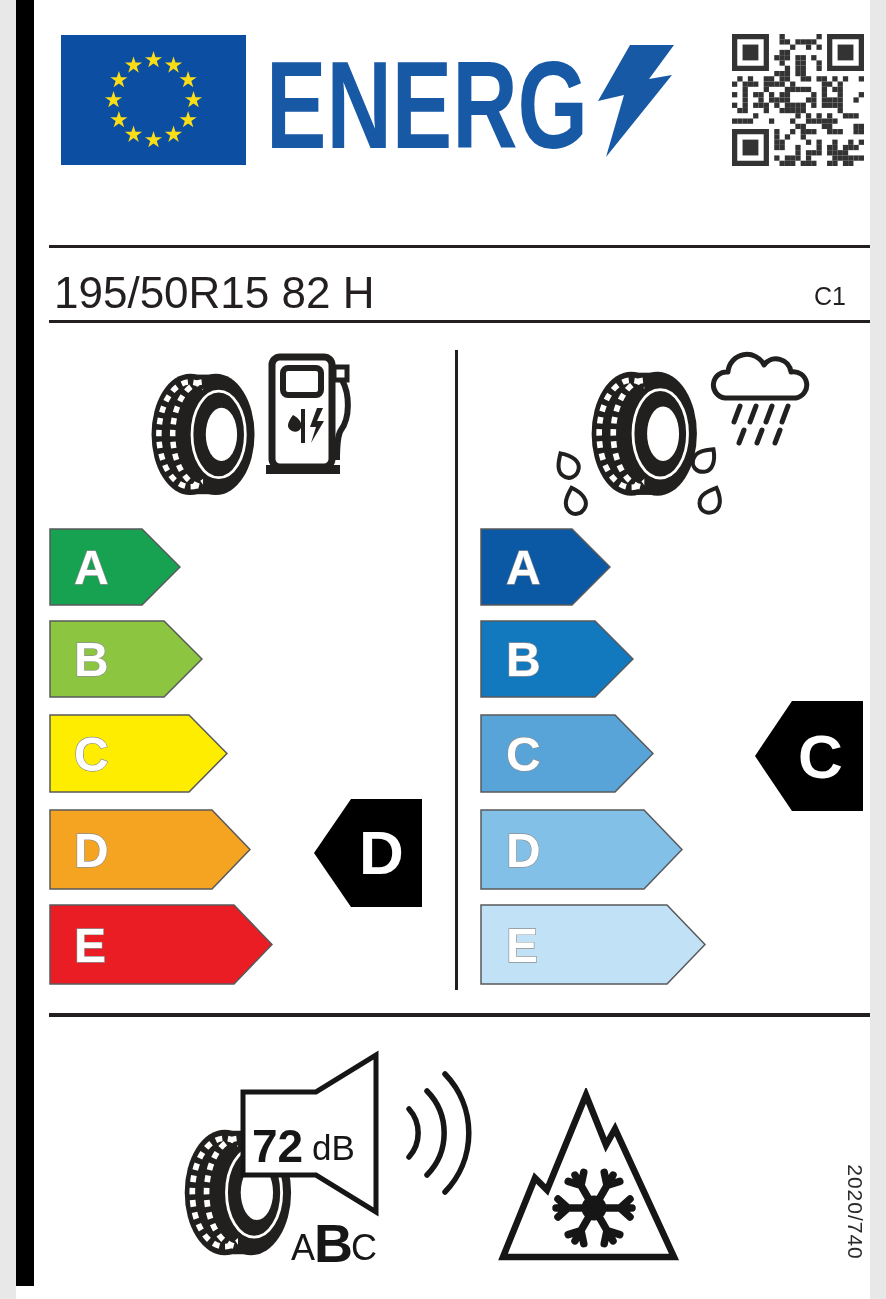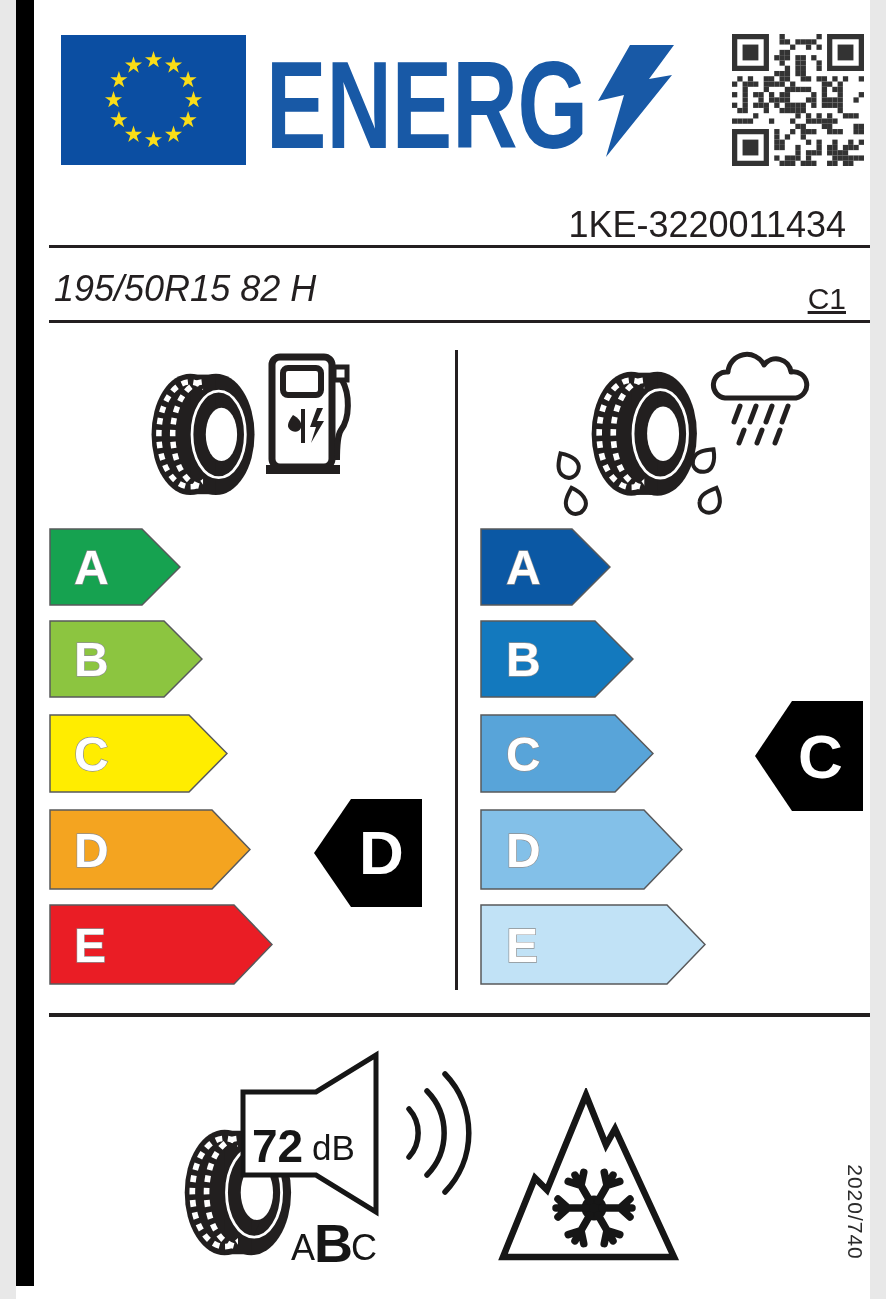--- a/index.html
+++ b/index.html
@@ -4,22 +4,22 @@
 <style>
   html,body{margin:0;padding:0;background:#e8e8e8;}
   #label{position:relative;width:854px;height:1299px;background:#fff;overflow:hidden;
          font-family:"Liberation Sans",sans-serif;color:#1c1c1c;margin:0 auto;}
   .abs{position:absolute;}
   svg text{font-family:"Liberation Sans",sans-serif;}
   .sidebar{position:absolute;top:0;width:18px;height:1286px;background:#000;}
   .rule{position:absolute;left:33px;width:833px;height:3px;background:#231f20;}
   .brand{left:38px;top:202px;font-size:38px;font-weight:bold;letter-spacing:.5px;color:#231f20;}
   .code{right:24px;top:204px;font-size:36px;color:#231f20;}
-  .tiresize{left:38px;top:268px;font-size:36px;color:#231f20;font-style:italic;}
-  .tclass{right:24px;top:282px;font-size:30px;color:#231f20;text-decoration:underline;}
+  .tiresize{left:38px;top:268px;font-size:44px;color:#231f20;}
+  .tclass{right:24px;top:282px;font-size:25px;color:#231f20;}
   .divider{left:439px;top:350px;width:3px;height:640px;background:#231f20;}
   .arrow-letter{font-size:48px;font-weight:bold;fill:#fff;paint-order:stroke;stroke:#8f9092;stroke-width:1.3px;}
   .rating-letter{font-size:62px;font-weight:bold;fill:#fff;}
   .regtext{left:789px;top:1200px;width:100px;text-align:center;font-size:21px;color:#2b2b2b;
            transform:rotate(90deg);letter-spacing:1px;}
 </style>
 </head>
 <body>
 
 <div id="label">
@@ -277,21 +277,20 @@
         <rect x="116.16" y="126.72" width="5.28" height="5.28"></rect>
         <path fill-rule="evenodd" d="M0.00 0.00 h36.96 v36.96 h-36.96 Z M5.28 5.28 v26.40 h26.40 v-26.40 Z"></path>
         <rect x="10.56" y="10.56" width="15.84" height="15.84"></rect>
         <path fill-rule="evenodd" d="M95.04 0.00 h36.96 v36.96 h-36.96 Z M100.32 5.28 v26.40 h26.40 v-26.40 Z"></path>
         <rect x="105.60" y="10.56" width="15.84" height="15.84"></rect>
         <path fill-rule="evenodd" d="M0.00 95.04 h36.96 v36.96 h-36.96 Z M5.28 100.32 v26.40 h26.40 v-26.40 Z"></path>
         <rect x="10.56" y="105.60" width="15.84" height="15.84"></rect>
       </g>
   </svg>
 
-  <div class="abs code">1KE-3220011434</div>
   <div class="rule" style="top:245px"></div>
 
   <div class="abs tiresize">195/50R15 82 H</div>
   <div class="abs tclass">C1</div>
   <div class="rule" style="top:320px"></div>
 
   <div class="abs divider"></div>
 
   <svg class="abs" style="left:122px;top:345px" width="230" height="175">
     <use href="#tire" transform="translate(8,25) scale(0.92)"></use>

